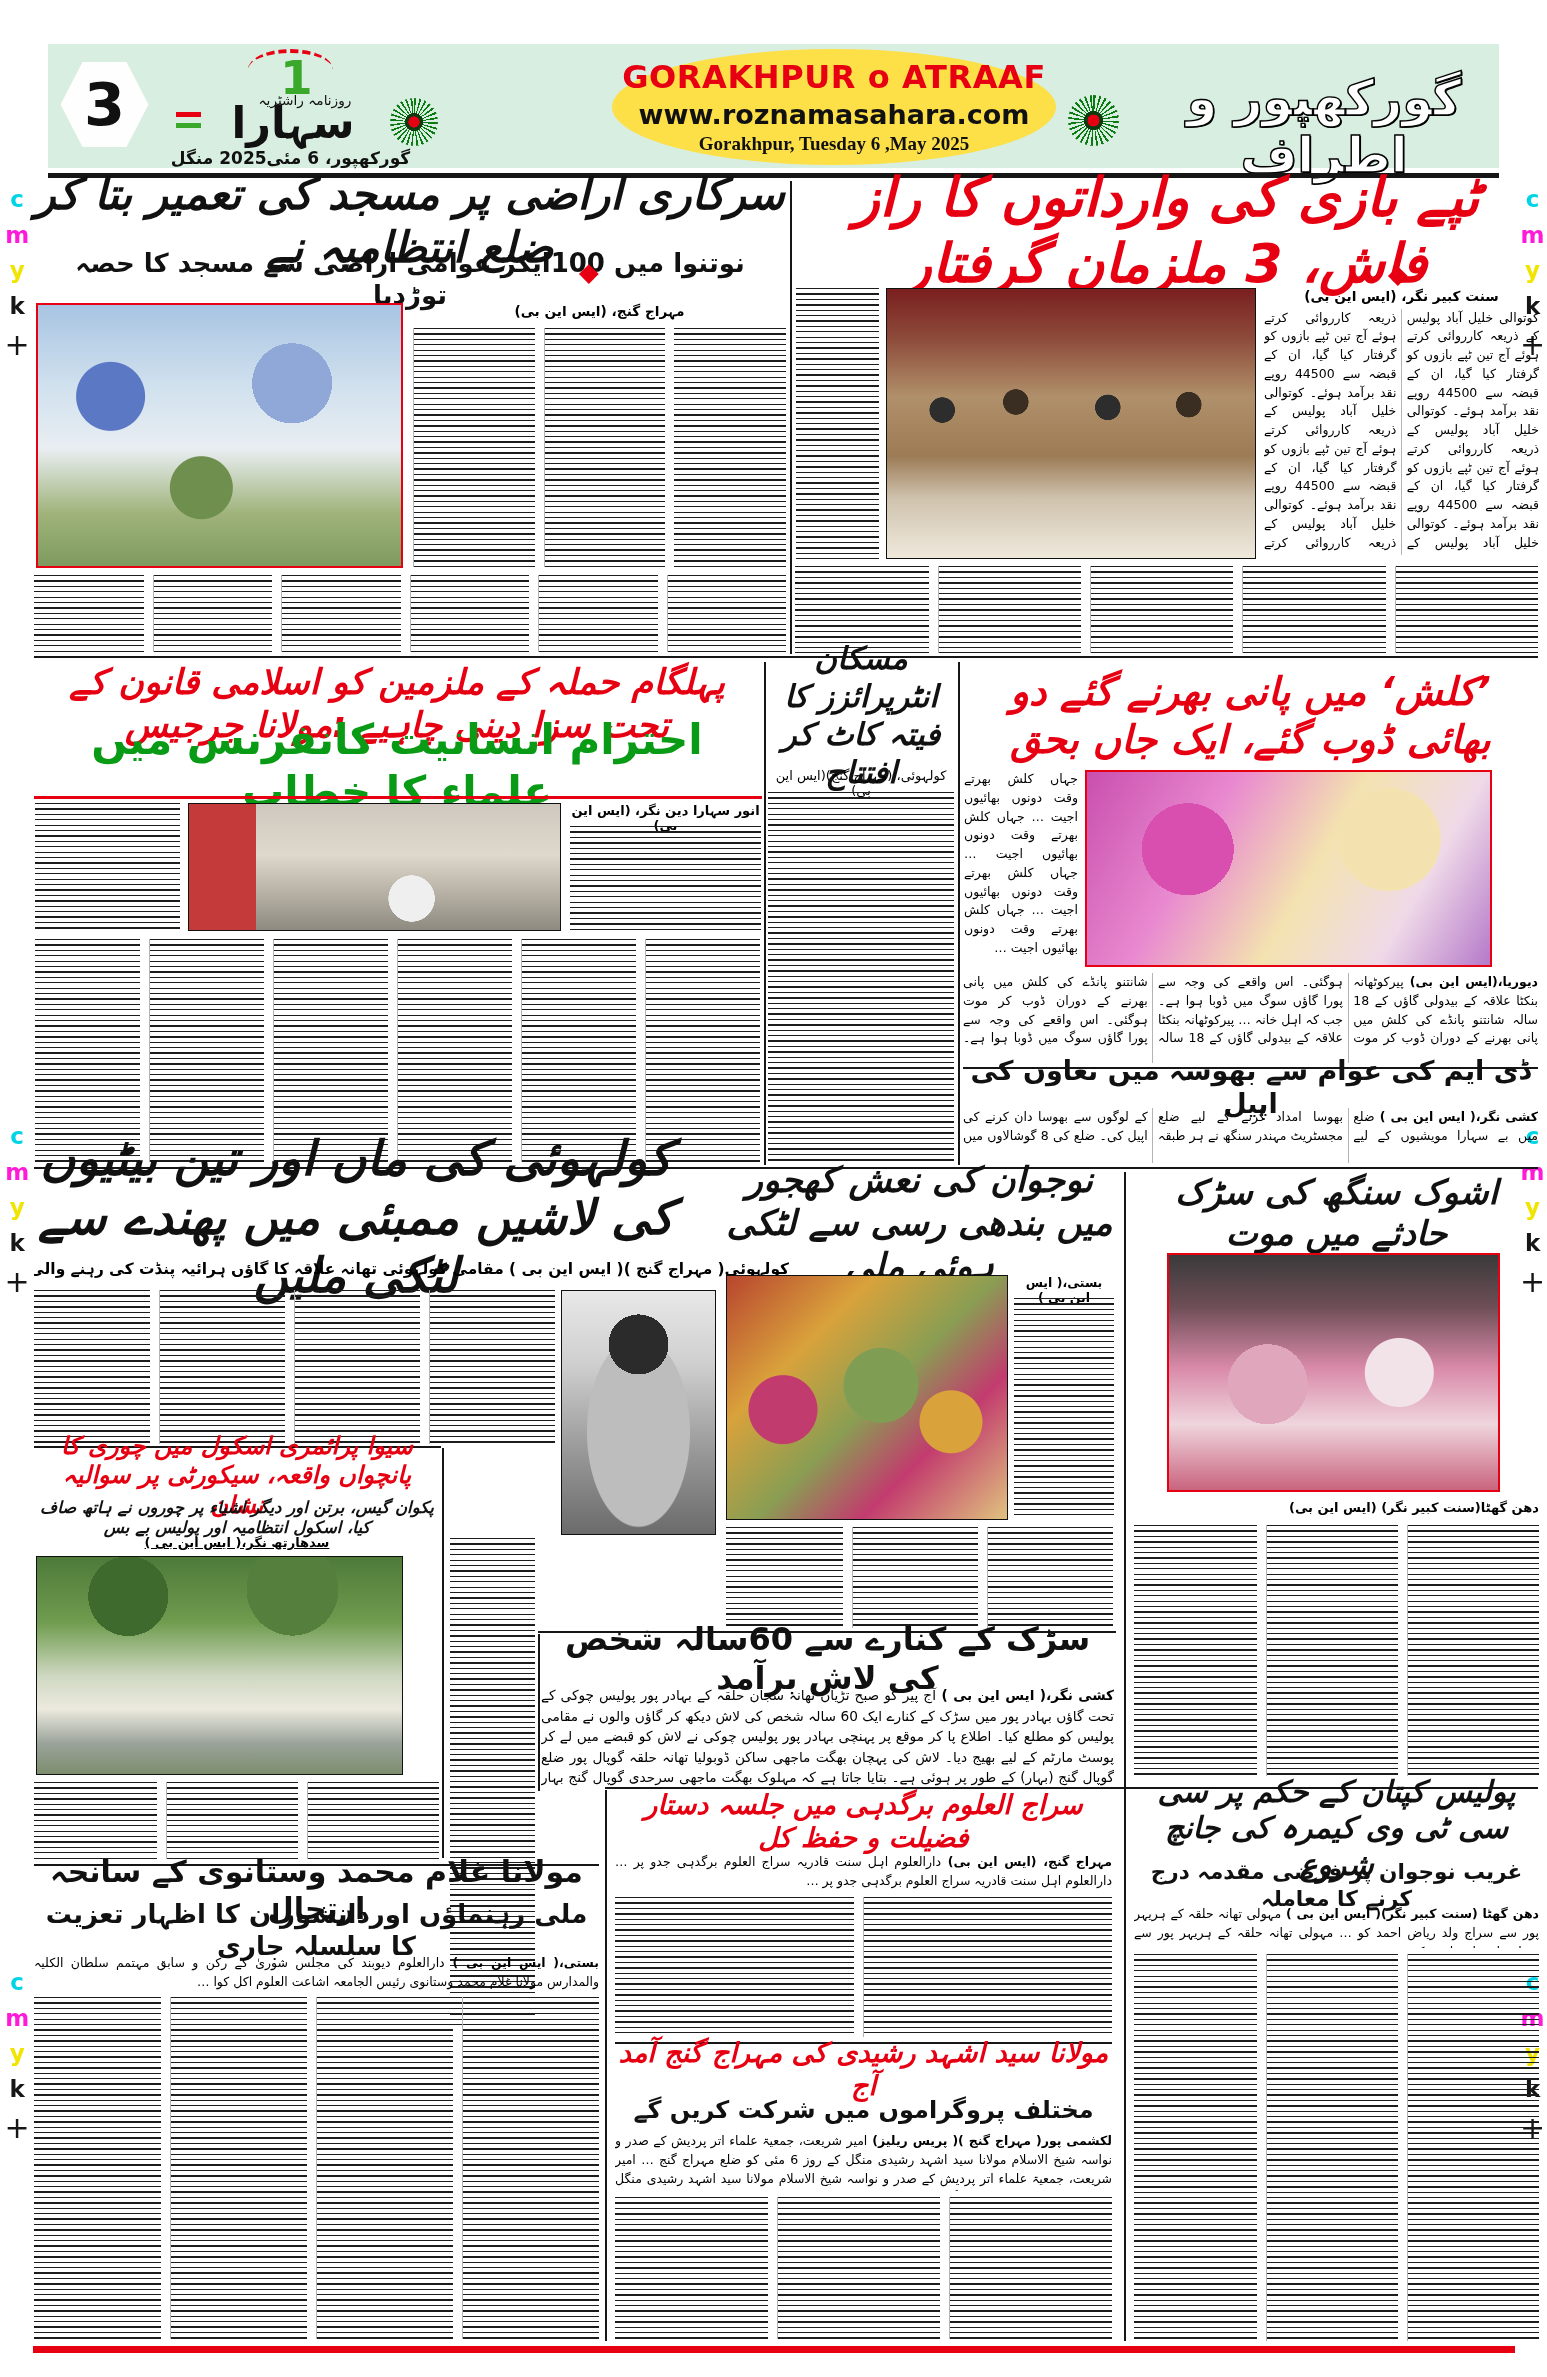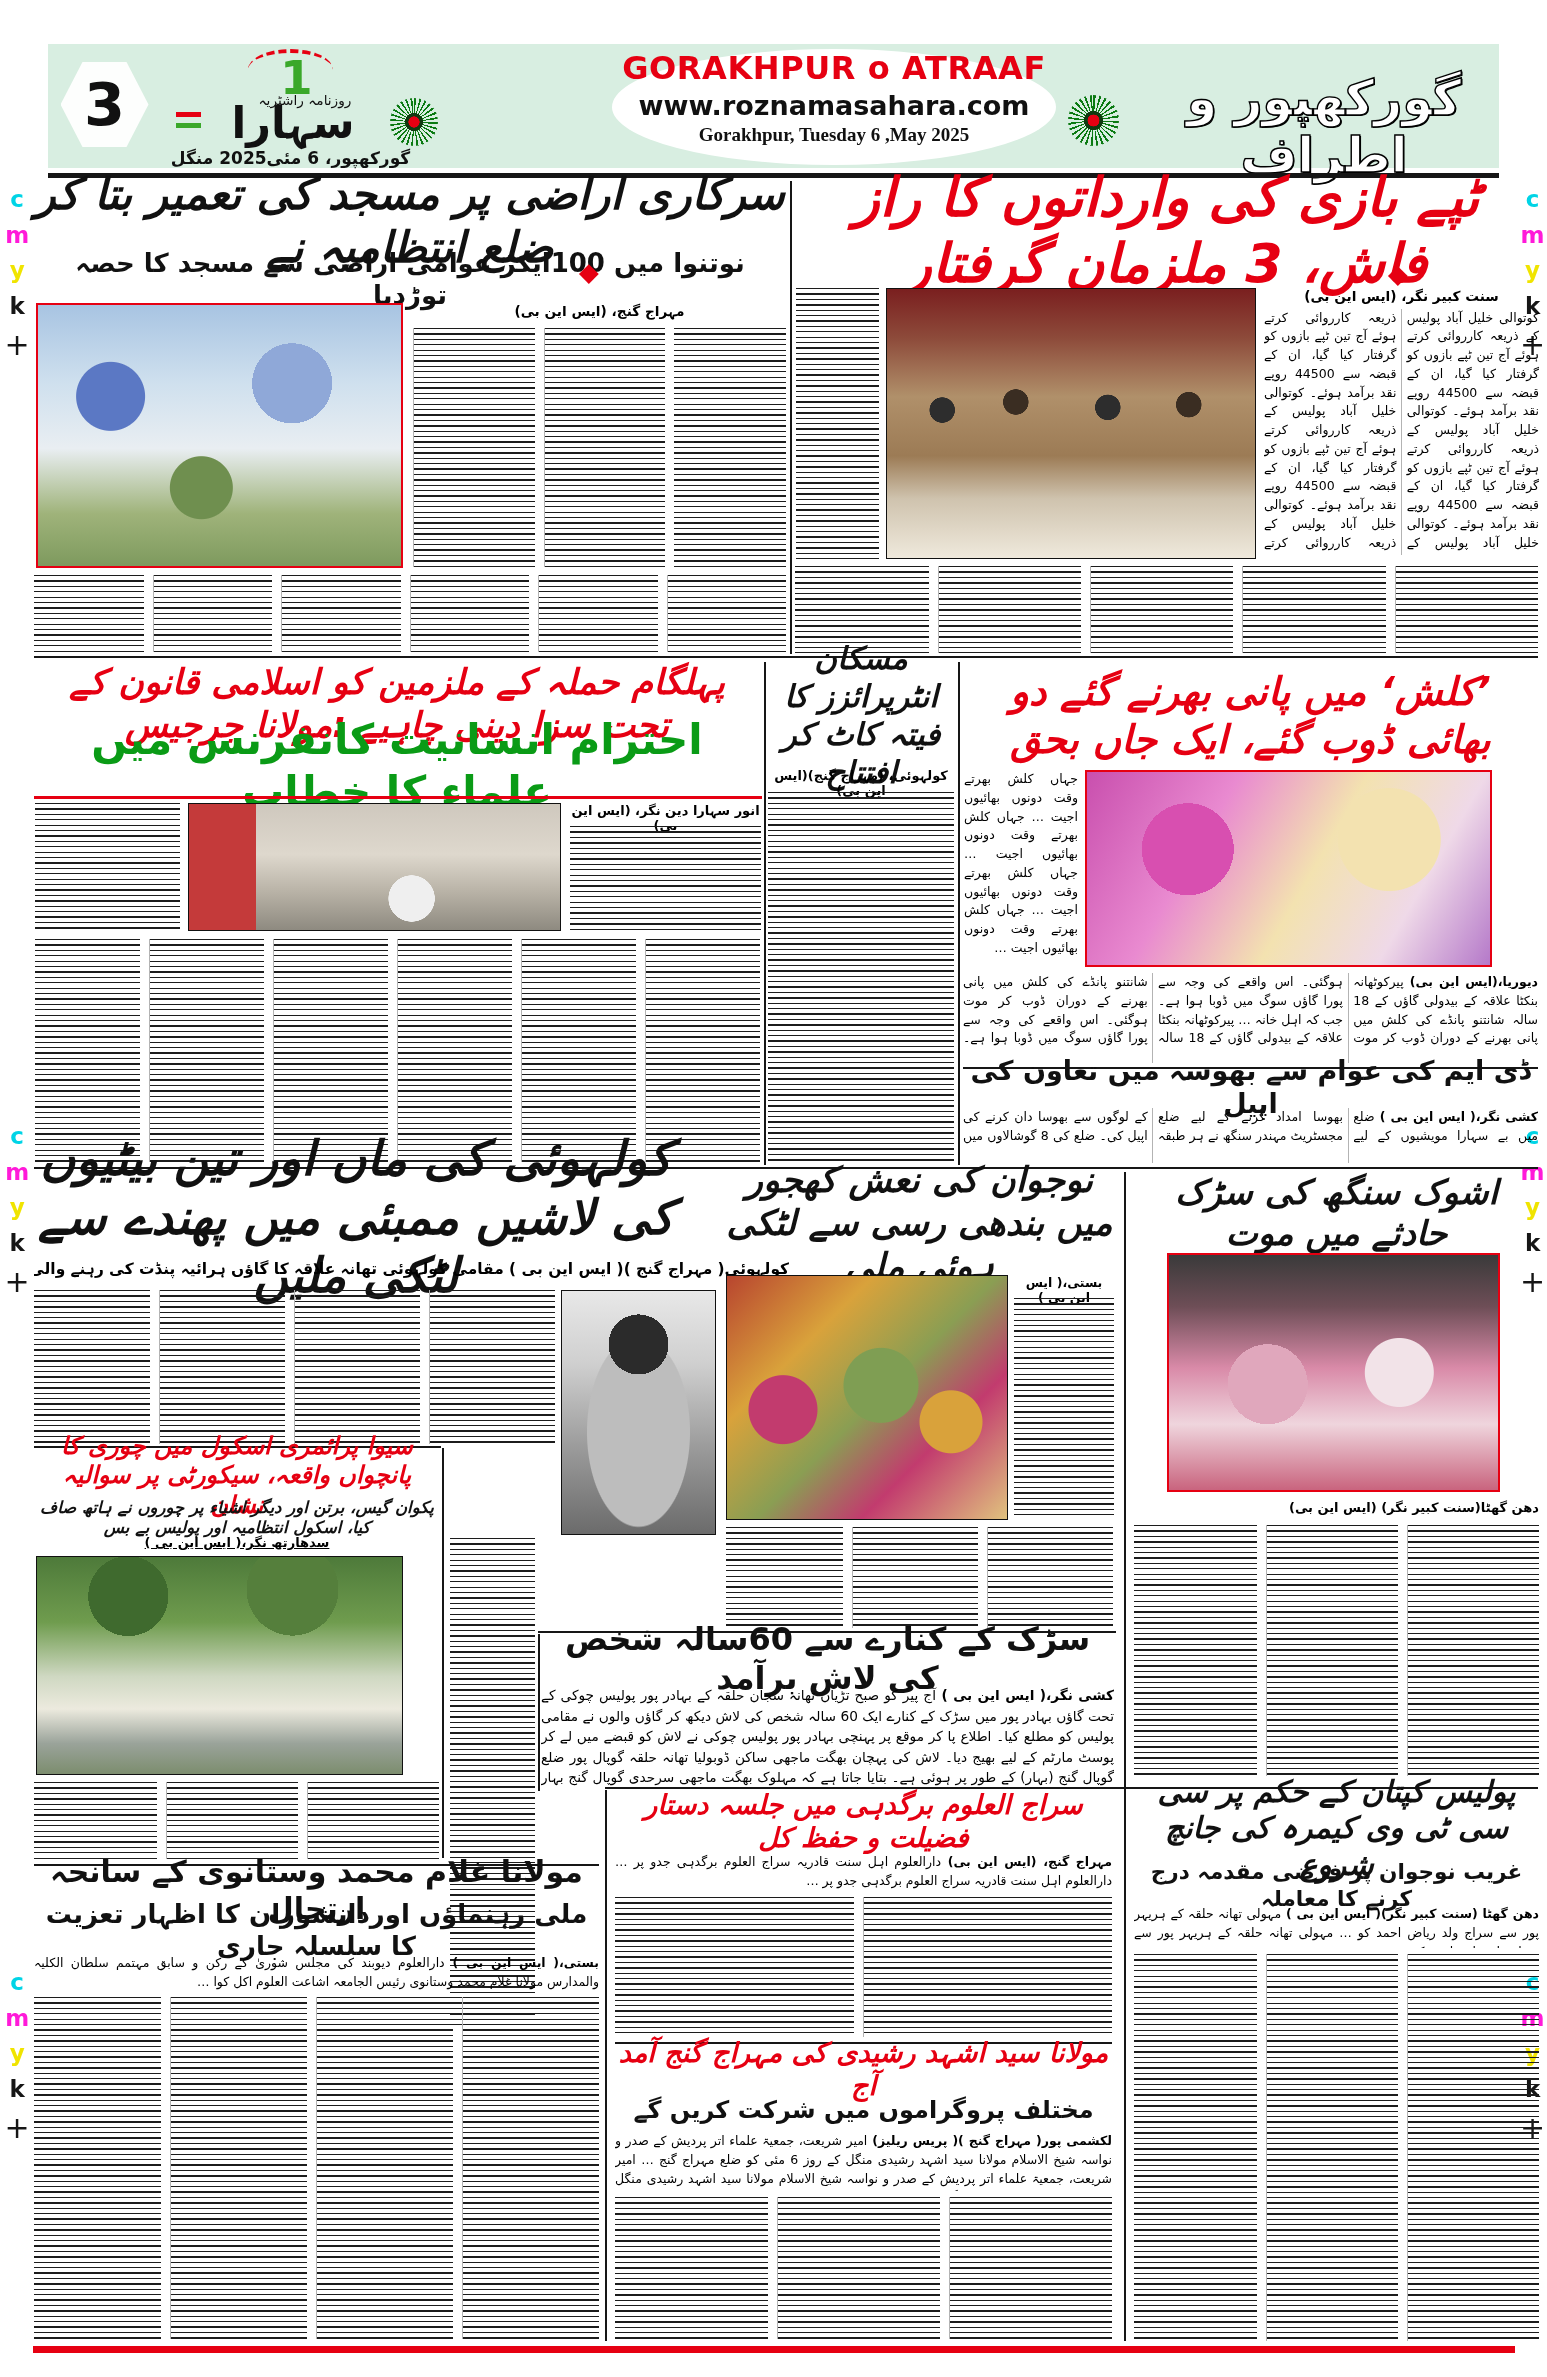--- a/index.html
+++ b/index.html
@@ -59,21 +59,21 @@
      radial-gradient(circle at 70% 50%, #f2e3e8 0 34px, transparent 35px),
      linear-gradient(180deg,#3a3a3a 0%,#6e4e57 22%,#d98aa8 48%,#efd5dd 72%,#c9647e 100%);}
   .p-school{background:
      radial-gradient(circle at 25% 18%, #3f6a2e 0 40px, transparent 40px),
      radial-gradient(circle at 70% 15%, #557f3c 0 46px, transparent 46px),
      linear-gradient(180deg,#4e7a3a 0%,#6f9c4e 30%,#cfd8c2 55%,#eceade 70%,#9aa39a 86%,#7c8d6e 100%);}
   
   #masthead{background:#d8eee1;}
   .hex{clip-path:polygon(25% 0,75% 0,100% 50%,75% 100%,25% 100%,0 50%);background:#fdfefd;
        display:flex;align-items:center;justify-content:center;font-size:59px;font-weight:bold;color:#111;}
-  .oval{background:#ffffff;border-radius:50%;display:flex;flex-direction:column;align-items:center;gap:3.4px;}
+  .oval{background:#fde047;border-radius:50%;display:flex;flex-direction:column;align-items:center;justify-content:center;gap:3.4px;}
   .mast-en-title{color:#e60012;font-weight:bold;font-size:32px;letter-spacing:0.6px;}
   .mast-web{color:#111;font-size:27px;font-weight:bold;}
   .mast-date-en{color:#111;font-family:"Liberation Serif",serif;font-weight:bold;font-size:19px;}
   .burst{border-radius:50%;background:
      radial-gradient(circle,#e60012 0 16%,#103a10 17% 26%,transparent 27%),
      repeating-conic-gradient(#0b7a12 0 5deg,transparent 5deg 13deg);}
   .arc{border:4px dashed #e60012;border-bottom:none;border-left:none;border-right:none;border-radius:50% 50% 0 0;}
   .outline-urdu{color:#fff;-webkit-text-stroke:1.4px #000;text-shadow:0 0 1.1px #000,1.1px 1.1px 0 #000;font-weight:bold;}
   .regmarks{position:absolute;display:flex;flex-direction:column;align-items:center;gap:12.5px;
             font-weight:bold;font-size:23px;line-height:1;font-family:"DejaVu Sans",sans-serif;}
@@ -210,21 +210,21 @@
   <div class="greek-row abs" style="left:35px;top:939px;width:725px;height:223px;">
       <div class="greek-col"></div>
       <div class="greek-col"></div>
       <div class="greek-col"></div>
       <div class="greek-col"></div>
       <div class="greek-col"></div>
       <div class="greek-col"></div>
     </div>
 
   <div class="abs rtl hl nasta" style="left:768px;top:668px;width:186px;height:96px;font-size:31px;color:#111;">مسکان انٹرپرائزز کا فیتہ کاٹ کر افتتاح</div>
-  <div class="abs rtl" style="left:768px;top:768px;width:186px;text-align:center;font-weight:bold;font-size:13px;">کولہوئی، (مہراج گنج)(ایس این بی)</div>
+  <div class="abs rtl" style="left:768px;top:768px;width:186px;text-align:center;font-weight:normal;font-size:13px;">کولہوئی، (مہراج گنج)(ایس این بی)</div>
   <div class="greek-row abs" style="left:768px;top:792px;width:186px;height:370px;">
       <div class="greek-col"></div>
     </div>
 
   <div class="abs rtl hl nasta red" style="left:963px;top:669px;width:575px;height:94px;font-size:39px;">’کلش‘ میں پانی بھرنے گئے دو بھائی ڈوب گئے، ایک جاں بحق</div>
   <div class="photo redframe p-mourn1 abs" style="left:1085px;top:770px;width:407px;height:197px;"></div>
   <div class="abs rtl body-text" style="left:964px;top:770px;width:114px;height:197px;">جہاں کلش بھرتے وقت دونوں بھائیوں اجیت … جہاں کلش بھرتے وقت دونوں بھائیوں اجیت … جہاں کلش بھرتے وقت دونوں بھائیوں اجیت … جہاں کلش بھرتے وقت دونوں بھائیوں اجیت …</div>
   <div class="abs rtl body-text cols3" style="left:963px;top:973px;width:575px;height:90px;">
     <b class="dl">دیوریا،(ایس این بی)</b><span>پیرکوٹھانہ بنکٹا علاقہ کے بیدولی گاؤں کے 18 سالہ شانتنو پانڈے کی کلش میں پانی بھرنے کے دوران ڈوب کر موت ہوگئی۔ اس واقعے کی وجہ سے پورا گاؤں سوگ میں ڈوبا ہوا ہے۔ جب کہ اہل خانہ … پیرکوٹھانہ بنکٹا علاقہ کے بیدولی گاؤں کے 18 سالہ شانتنو پانڈے کی کلش میں پانی بھرنے کے دوران ڈوب کر موت ہوگئی۔ اس واقعے کی وجہ سے پورا گاؤں سوگ میں ڈوبا ہوا ہے۔ جب کہ اہل خانہ … پیرکوٹھانہ بنکٹا علاقہ کے بیدولی گاؤں کے 18 سالہ شانتنو پانڈے کی کلش میں پانی بھرنے کے دوران ڈوب کر موت ہوگئی۔ اس واقعے کی وجہ سے پورا گاؤں سوگ میں ڈوبا ہوا ہے۔ جب کہ اہل خانہ …</span>
   </div>

